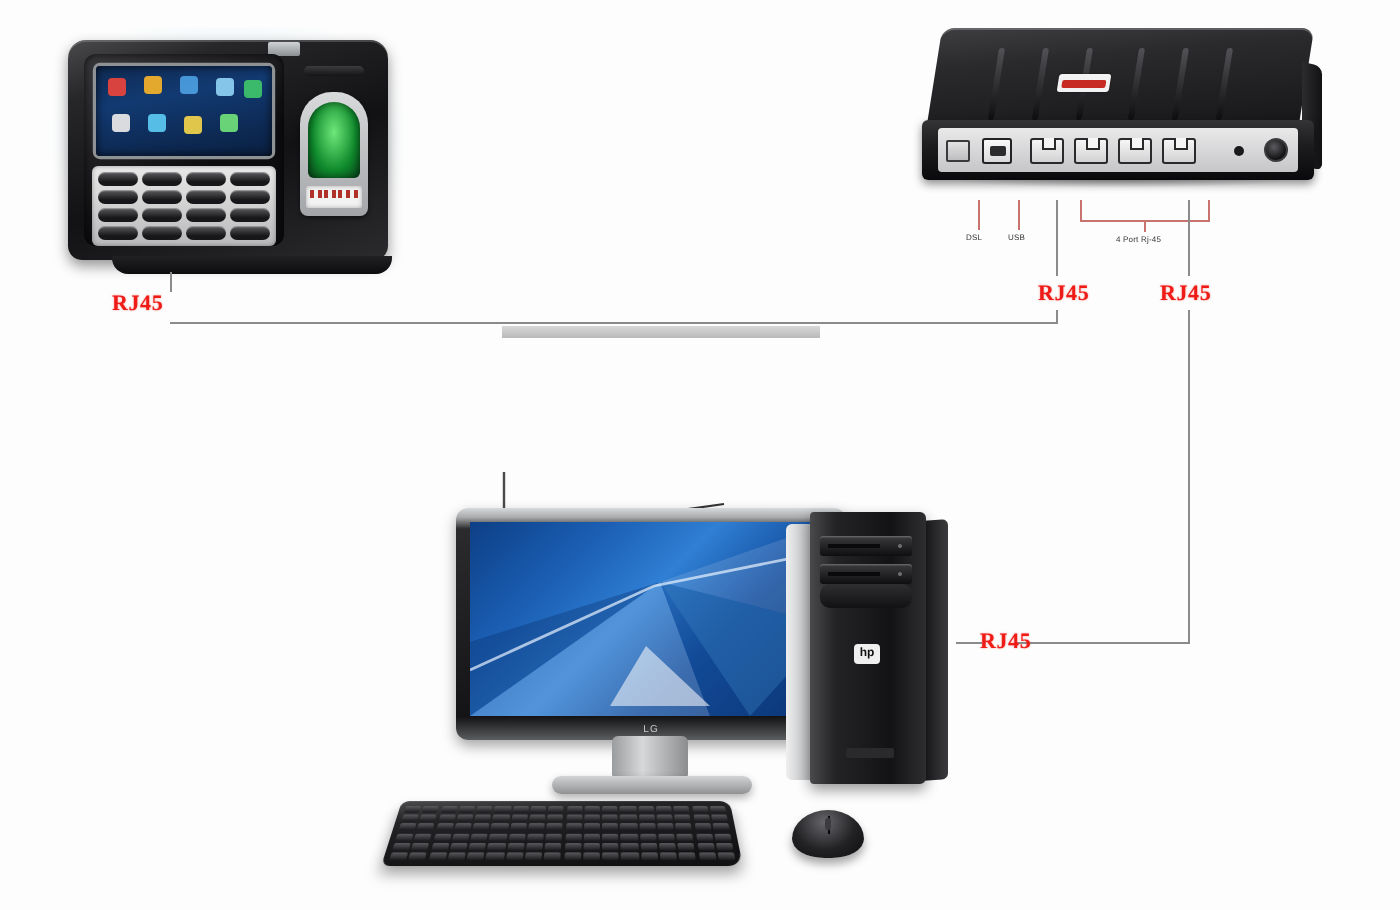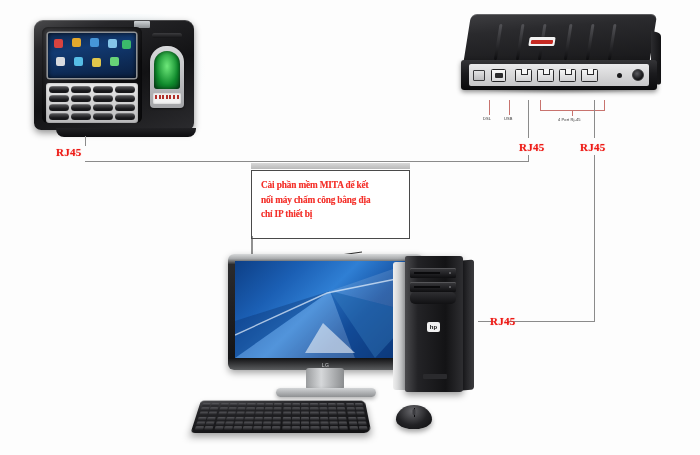--- a/index.html
+++ b/index.html
@@ -409,25 +409,20 @@
 
   <div class="abs wire-h" style="left:85px;top:161px;width:444px;"></div>
   <div class="abs wire-v" style="left:528px;top:155px;height:7px;"></div>
 
   <div class="abs wire-v" style="left:594px;top:155px;height:167px;"></div>
   <div class="abs wire-h" style="left:508px;top:321px;width:87px;"></div>
   <div class="abs wire-h" style="left:478px;top:321px;width:13px;"></div>
   <div class="abs rj45" style="left:490px;top:315px;">RJ45</div>
 
   <div class="abs" id="note-bar"></div>
-  <div class="abs" id="note">
-    <div class="ntxt">Cài phần mềm MITA để kết</div>
-    <div class="ntxt">nối máy chấm công bằng địa</div>
-    <div class="ntxt">chỉ IP thiết bị</div>
-  </div>
 
   <svg class="abs" style="left:244px;top:236px;width:130px;height:36px;">
     <polyline points="8,0 8,26 4,32" fill="none" stroke="#4a4a4a" stroke-width="1.2"></polyline>
     <line x1="4" y1="32" x2="118" y2="16" stroke="#333" stroke-width="1.1"></line>
   </svg>
 
   <div class="abs" id="mon-wrap">
     <div id="mon-frame">
       <div id="mon-screen">
         <svg width="181" height="97" viewBox="0 0 181 97" preserveAspectRatio="none" style="position:absolute;left:0;top:0;">

